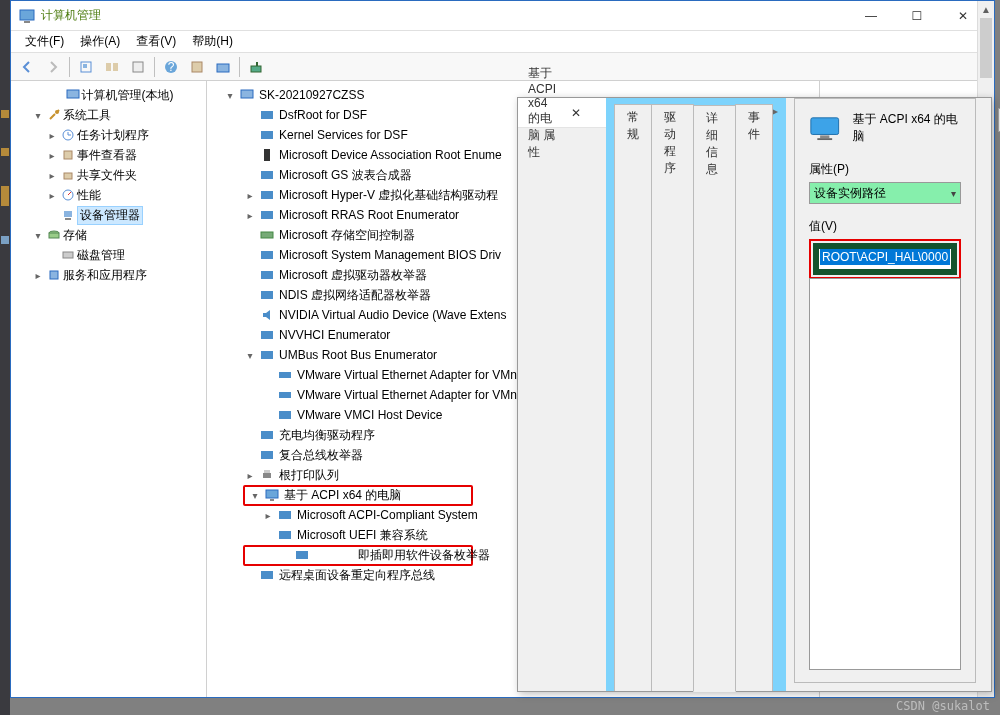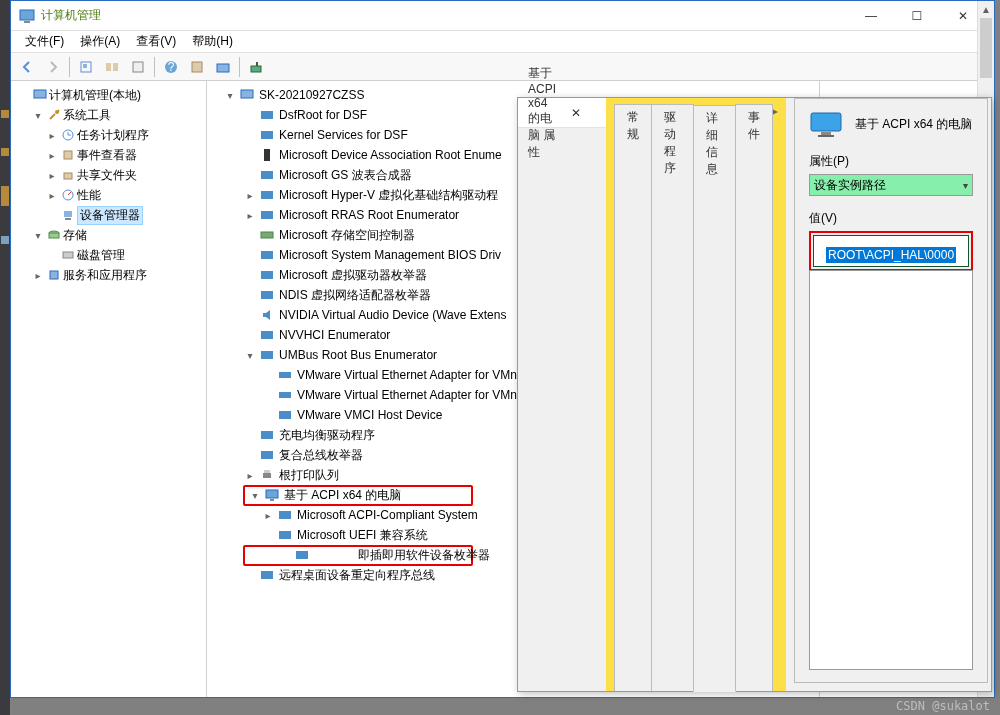--- a/index.html
+++ b/index.html
@@ -18,21 +18,21 @@
 .toolbar .tbtn { width: 24px; height: 24px; display: flex; align-items: center; justify-content: center; border: 1px solid transparent; }
 .toolbar .sep { width: 1px; height: 20px; background: #c0c0c0; margin: 0 2px; }
 
 .body { flex: 1; display: flex; min-height: 0; }
 .left-pane { width: 196px; border-right: 1px solid #d0d0d0; overflow: auto; padding: 4px 0; background: #fff; }
 .center-pane { flex: 1; border-right: 1px solid #d0d0d0; overflow: hidden; background: #fff; position: relative; }
 .right-pane { width: 174px; background: #fff; }
 
 .tree { list-style: none; }
 .tree li { white-space: nowrap; display: flex; align-items: center; height: 20px; padding-left: 2px; }
-.tree li.indent1 { padding-left: 6px; }
+.tree li.indent1 { padding-left: 6px; justify-content: center; }
 .tree li.indent2 { padding-left: 20px; }
 .tree li.indent3 { padding-left: 34px; }
 .tree .twisty { width: 14px; display: inline-flex; align-items: center; justify-content: center; color: #666; font-size: 10px;}
 .tree .icon-slot { width: 18px; height: 16px; display: inline-flex; align-items: center; justify-content: center; }
 .tree .sel { background: #cce8ff; border: 1px solid #99d1ff; padding: 0 2px;}
 
 .dev-tree { list-style: none; padding: 4px 0 4px 6px; }
 .dev-tree li { white-space: nowrap; display: flex; align-items: center; height: 20px; }
 .dev-tree .twisty { width: 14px; display: inline-flex; justify-content: center; color: #666; font-size: 10px;}
 .dev-tree .icon-slot { width: 20px; display: inline-flex; justify-content: center; align-items: center; }
@@ -44,32 +44,32 @@
 .red-box { border: 2px solid #e60000; border-radius: 2px; padding: 0 3px; display: inline-flex; align-items: center; }
 
 .scroll-y { position: absolute; right: 0; top: 0; bottom: 0; width: 17px; background: #f0f0f0; border-left: 1px solid #dcdcdc; }
 .scroll-y .arrow { height: 17px; display:flex; align-items:center; justify-content:center; color:#606060; font-size:10px; }
 .scroll-y .thumb { position:absolute; left:2px; right:2px; top:17px; height:60px; background:#cdcdcd; }
 
 .dialog { position: absolute; left: 517px; top: 97px; width: 475px; height: 595px; background: #f0f0f0; border: 1px solid #999; box-shadow: 2px 2px 8px rgba(0,0,0,0.25); display:flex; flex-direction:row;}
 .dialog .dlg-title { height: 30px; display: flex; align-items: center; padding: 0 10px; background: #fff; border-bottom:1px solid #e4e4e4;}
 .dialog .dlg-title .t { flex:1; color:#333;}
 .dialog .dlg-title .close { width:40px; text-align:center; color:#333;}
-.dialog .tabs { display:flex; padding: 6px 8px 0 8px; background:#fde047; }
+.dialog .tabs { display:flex; padding: 6px 8px 0 8px; background:#7dd3fc; }
 .dialog .tab { padding: 4px 12px; border:1px solid #bbb; border-bottom:none; margin-right:-1px; background:#f0f0f0; color:#333; position:relative;}
 .dialog .tab.active { background:#f0f0f0; border-bottom:1px solid #f0f0f0; z-index:2; top:1px;}
 .dialog .tab-panel { flex:1; margin:0 8px 8px 8px; border:1px solid #bbb; background:#f0f0f0; padding:12px 14px; display:flex; flex-direction:column;}
 .dev-header { display:flex; align-items:center; gap:12px; margin-bottom:16px;}
 .dev-header .mon { width:34px; height:26px; }
 .prop-label { margin-bottom:4px;}
 .prop-select { width:100%; height:22px; border:1px solid #999; background:#86efac; padding:0 4px; display:flex; align-items:center; justify-content:space-between;}
 .prop-select .chev { color:#444; font-size:10px;}
 .val-label { margin-top:14px; margin-bottom:4px;}
 .val-box-wrap { border:2px solid #e60000; padding:2px;}
-.val-box { width:100%; height:32px; border:1px solid #14532d; background:#fff; padding:12px;}
+.val-box { width:100%; height:32px; border:6px solid #14532d; background:#fff; padding:1px;}
 .val-box .sel-text { background:#0078d7; color:#fff; padding:1px 2px;}
 .list-area { flex:1; border:1px solid #999; background:#fff; margin-top:-1px;}
 .dlg-buttons { display:flex; justify-content:flex-end; gap:8px; padding:10px 14px;}
 .dlg-buttons button { width:82px; height:24px; border:1px solid #999; background:#e1e1e1;}
 
 .watermark { position:absolute; right:10px; bottom:2px; color:#bdbdbd; font-size:12px; font-family: Consolas, monospace;}
 
 .left-edge { position:absolute; left:0; top:0; width:10px; height:715px; background:#3a3a3f; display:flex; flex-direction:column; align-items:center; gap:30px; padding-top:110px;}
 .left-edge .blob { width:8px; height:8px; }
 </style>

